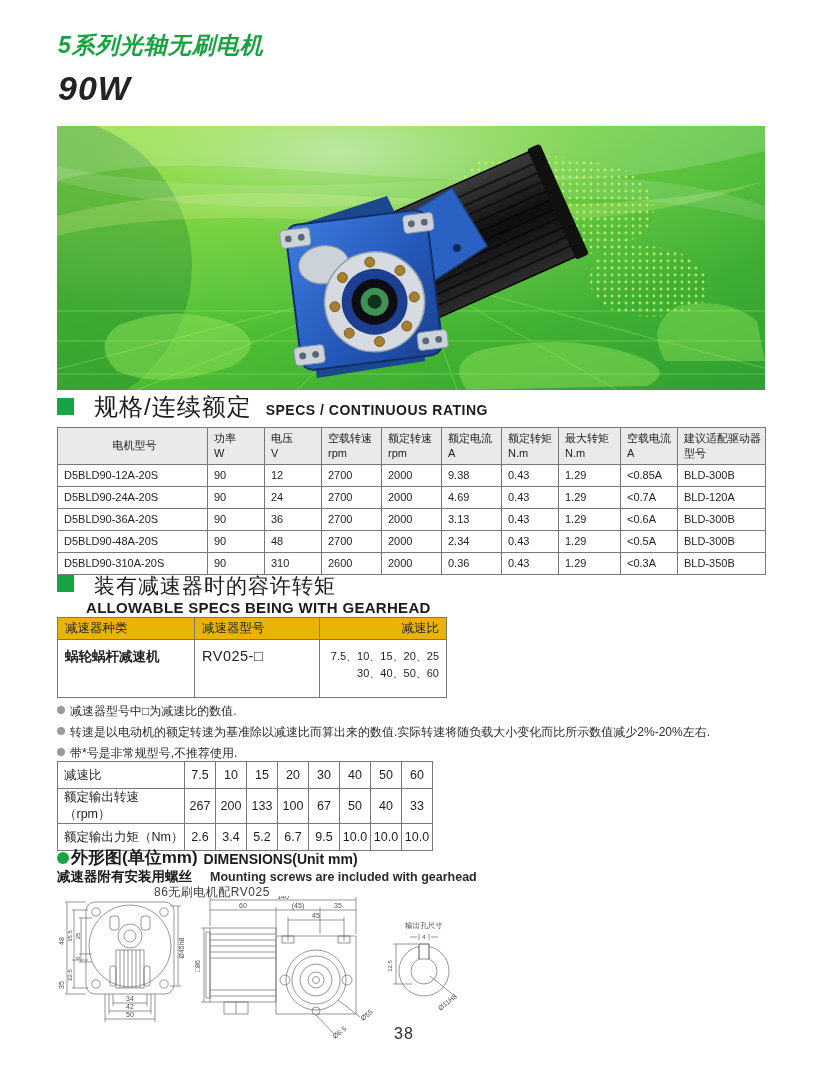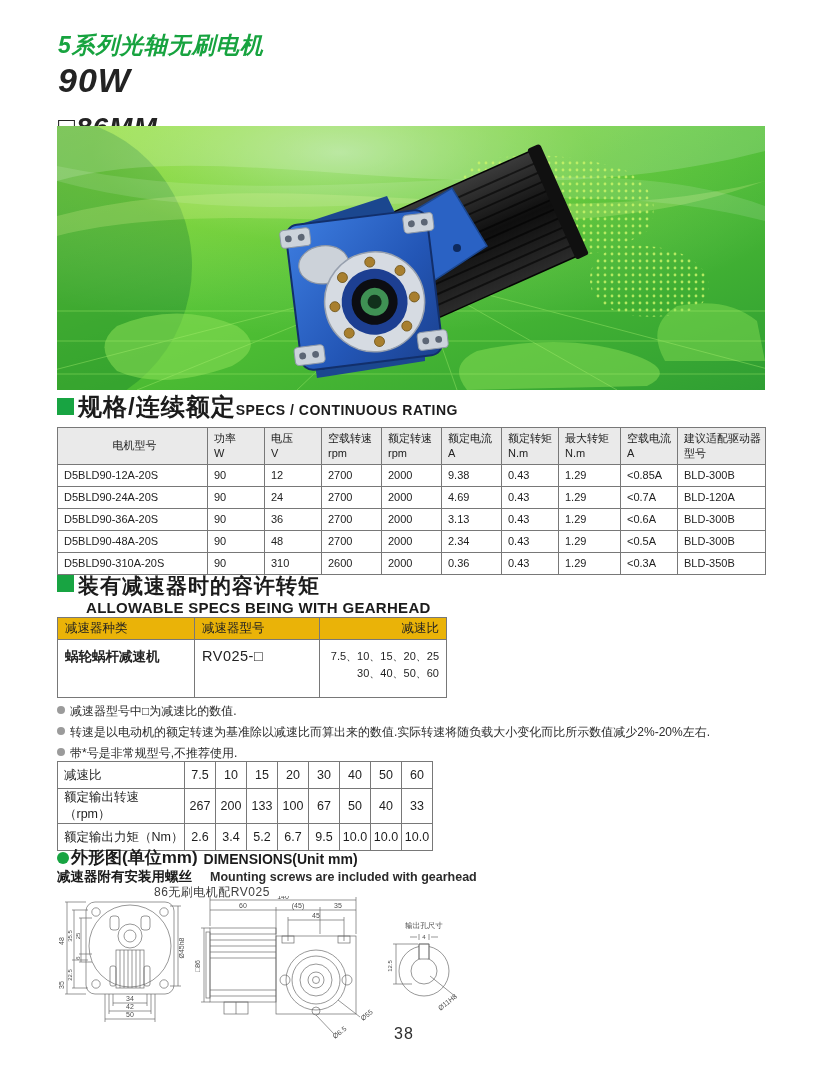--- a/index.html
+++ b/index.html
@@ -3,32 +3,32 @@
 <meta charset="utf-8">
 <style>
   * { margin:0; padding:0; box-sizing:border-box; }
   html,body { background:#ffffff; }
   body { font-family:"Liberation Sans", sans-serif; }
   .page { position:relative; width:820px; height:1082px; background:#fff; overflow:hidden; }
 
   
   .header { position:absolute; left:58px; top:30px;font-style:italic; }
   .series-title { color:#17a33f; font-size:23px; font-weight:bold; letter-spacing:1px; }
-  .power-title { font-size:34px; font-weight:bold; color:#232323; line-height:1.05; margin-top:2px; letter-spacing:1px; }
+  .power-title { font-size:34px; font-weight:bold; color:#232323; line-height:1.05; margin-top:10px; letter-spacing:1px; }
   .frame-title { font-size:28px; font-weight:bold; color:#232323; margin-top:13px; letter-spacing:1px; }
 
   
   .banner { position:absolute; left:57px; top:126px; width:708px; height:264px; }
   .banner svg { display:block; }
 
   
   .sec-title { position:absolute; display:flex; align-items:flex-end; }
   .green-square { width:17px; height:17px; background:#18a442; margin-bottom:4px; flex:none; }
-  .sec-cn { font-size:24px; font-weight:bold; color:#1b1b1b; margin-left:4px; letter-spacing:1px; line-height:1; }
-  .sec-en { font-size:14px; font-weight:bold; color:#1b1b1b; margin-left:0; line-height:1.2; letter-spacing:.5px; }
+  .sec-cn { font-size:24px; font-weight:normal; color:#1b1b1b; margin-left:20px; letter-spacing:1px; line-height:1; }
+  .sec-en { font-size:14px; font-weight:bold; color:#1b1b1b; margin-left:14px; line-height:1.2; letter-spacing:.5px; }
   .sec2-wrap { position:absolute; left:57px; top:575px; }
   .sec2-row { display:flex; align-items:center; }
   .sec2-row .sec-cn { font-size:21px; }
   .sec2-en { font-size:15px; font-weight:bold; color:#1b1b1b; margin-left:29px; margin-top:3px; letter-spacing:.3px; }
 
   
   table { border-collapse:collapse; }
   .spec-table { position:absolute; left:57px; top:427px; width:708px; font-size:11px; color:#222; table-layout:fixed; }
   .spec-table th, .spec-table td { border:1px solid #787878; }
   .spec-table thead th { background:#eaeaea; font-weight:normal; text-align:left; padding:3px 2px 3px 6px; height:34px; vertical-align:middle; line-height:1.35; }

